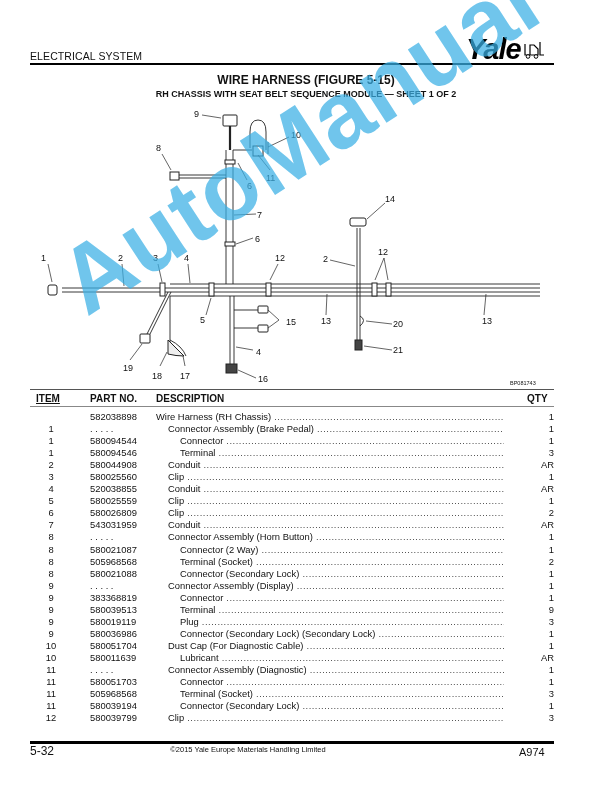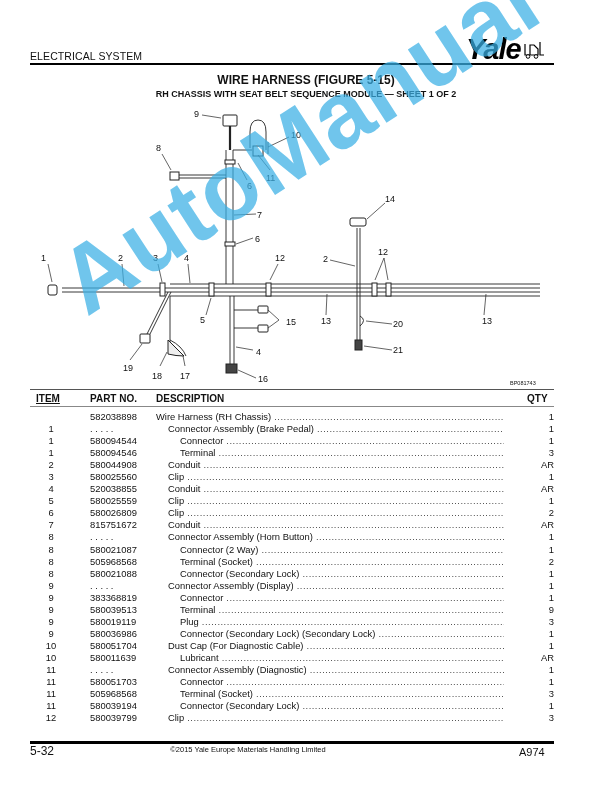--- a/index.html
+++ b/index.html
@@ -230,21 +230,21 @@
       <span class="c-qty">1</span>
     </div>
     <div class="row">
       <span class="c-item">6</span>
       <span class="c-part">580026809</span>
       <span class="c-desc" style="padding-left: 12px; width: 336px;"><span>Clip</span><span class="lead"> ................................................................................................................................................................</span></span>
       <span class="c-qty">2</span>
     </div>
     <div class="row">
       <span class="c-item">7</span>
-      <span class="c-part">815751672</span>
+      <span class="c-part">543031959</span>
       <span class="c-desc" style="padding-left: 12px; width: 336px;"><span>Conduit</span><span class="lead"> ................................................................................................................................................................</span></span>
       <span class="c-qty">AR</span>
     </div>
     <div class="row">
       <span class="c-item">8</span>
       <span class="c-part">. . . . .</span>
       <span class="c-desc" style="padding-left: 12px; width: 336px;"><span>Connector Assembly (Horn Button)</span><span class="lead"> ................................................................................................................................................................</span></span>
       <span class="c-qty">1</span>
     </div>
     <div class="row">

